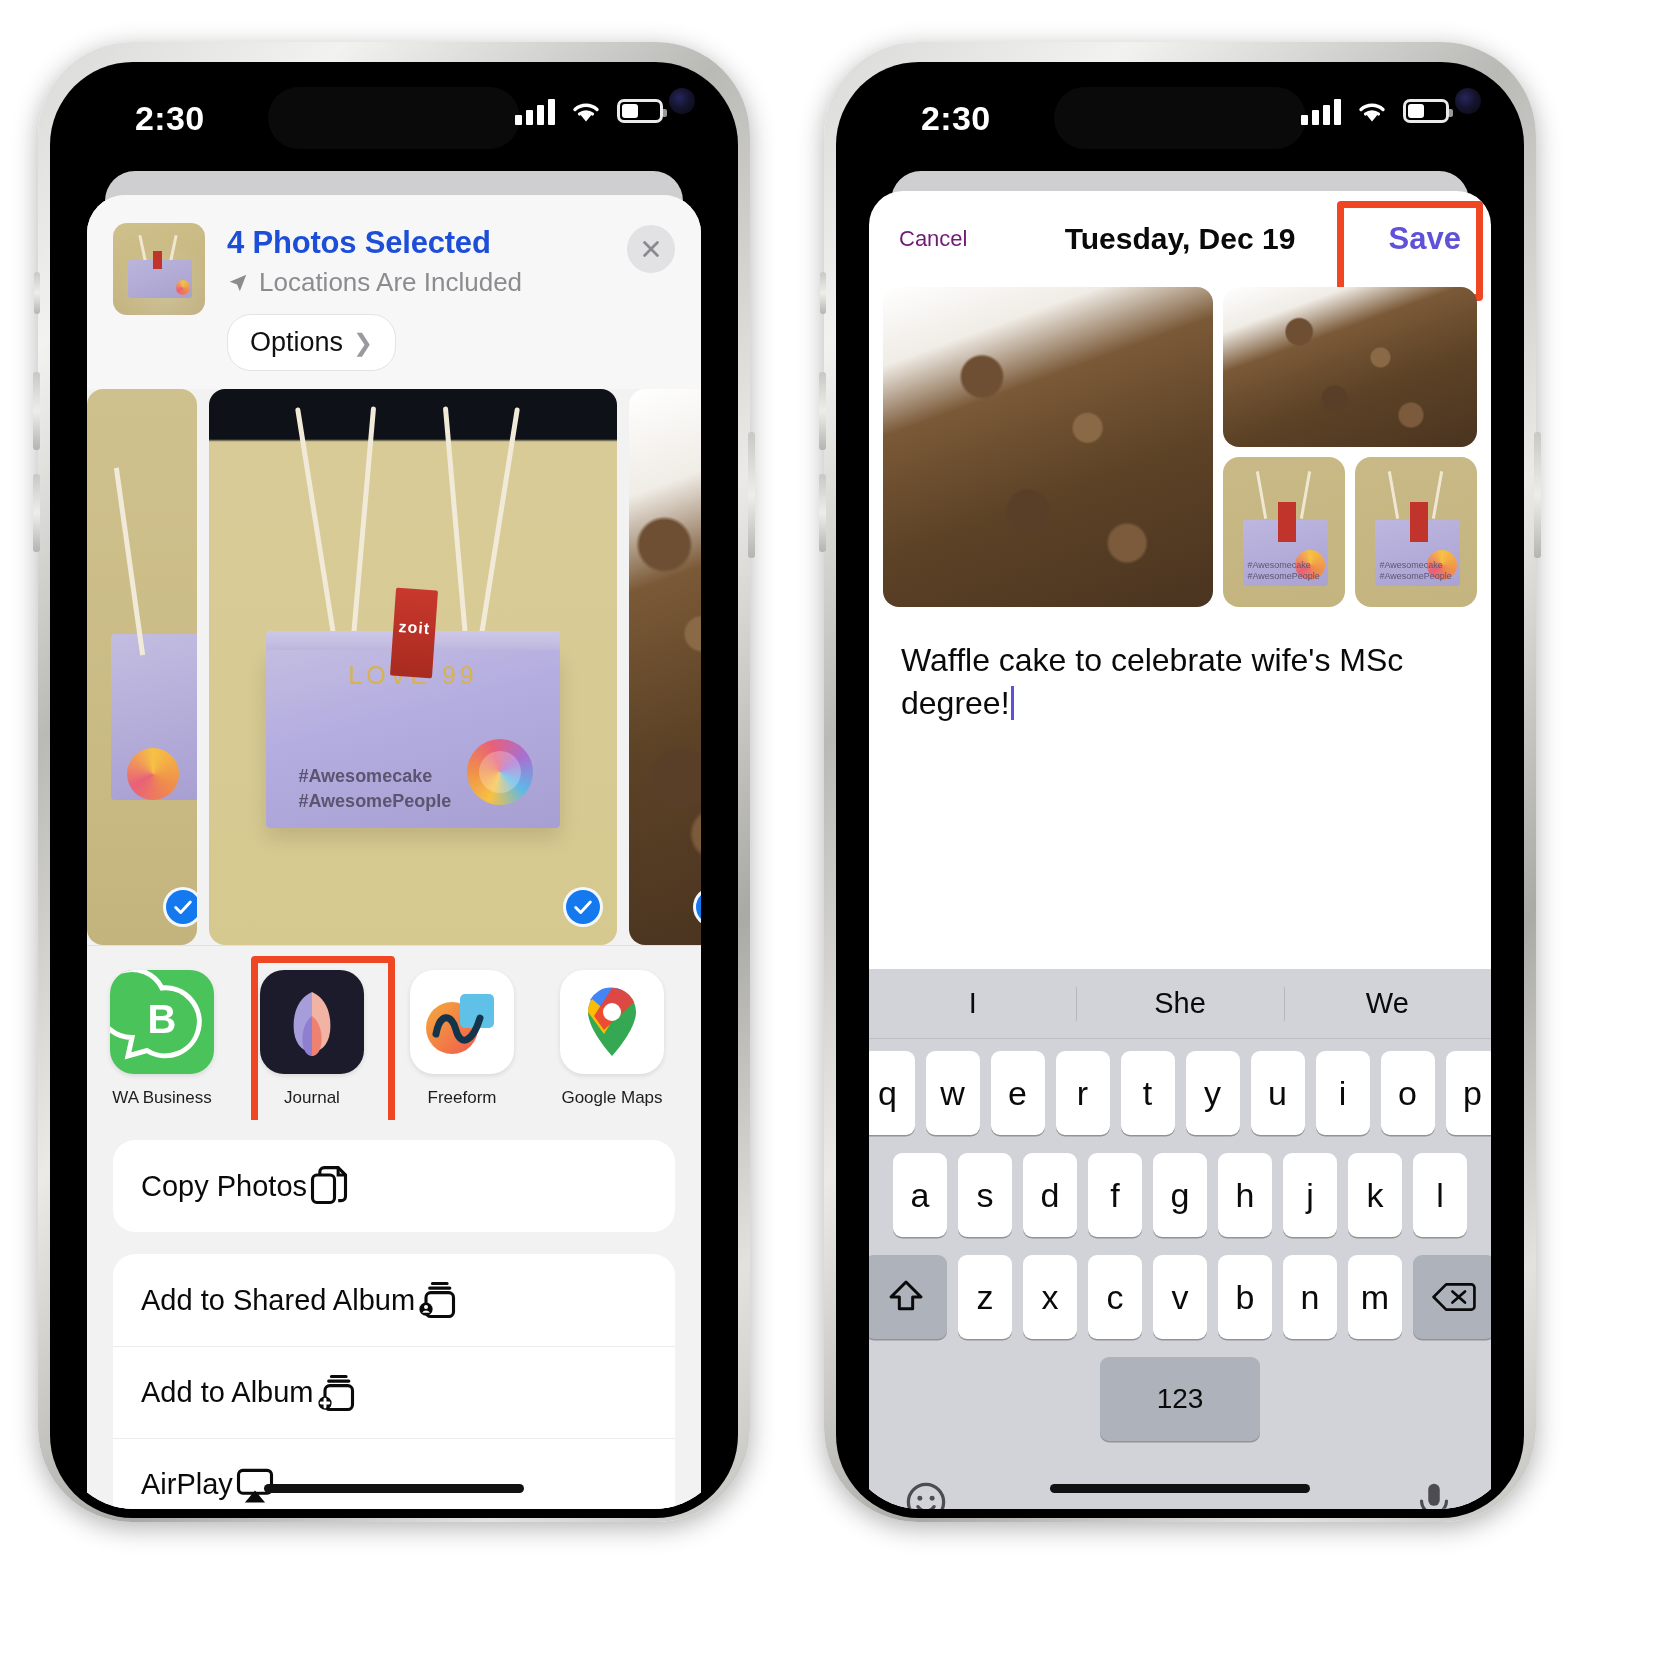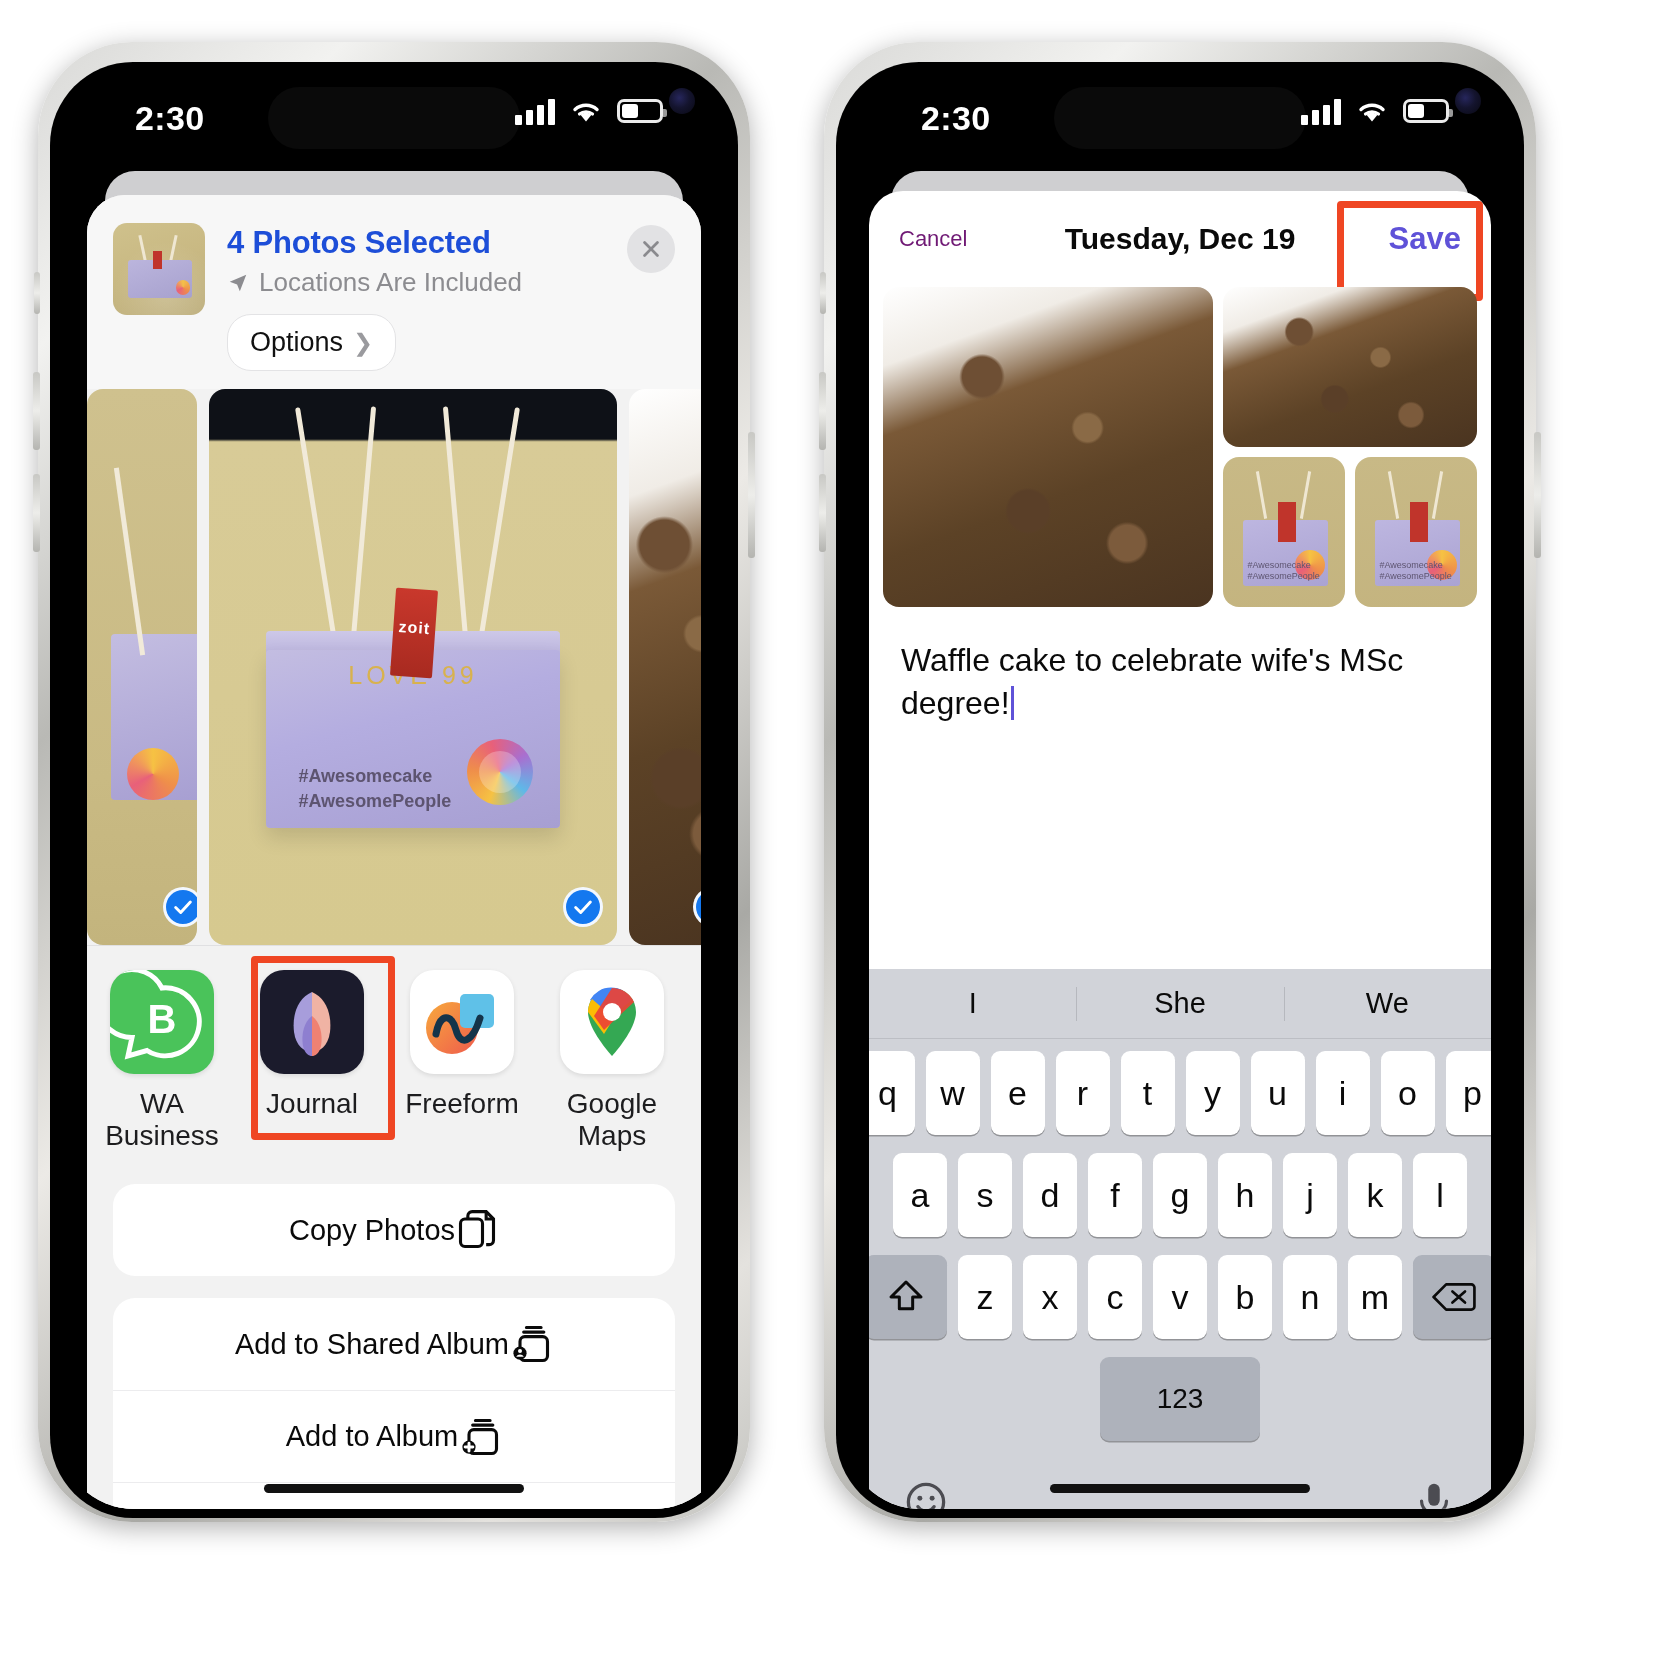--- a/index.html
+++ b/index.html
@@ -218,39 +218,39 @@
   .apps-row {
     display:flex; gap:0; padding:24px 0 12px 0; background:#f2f2f2;
     position:relative; overflow:hidden;
   }
   .app { width:150px; flex:0 0 auto; text-align:center; position:relative; }
   .app-icon {
     width:104px; height:104px; margin:0 auto; border-radius:24px;
     position:relative; overflow:hidden;
     box-shadow:0 2px 5px rgba(0,0,0,.10);
   }
-  .app-label { margin-top:14px; font-size:28px; color:#1d1d1f; }
+  .app-label { margin-top:14px; font-size:17px; color:#1d1d1f; }
   .hl-box {
     position:absolute; border:7px solid #ef4623; border-radius:4px;
     pointer-events:none;
   }
   .hl-journal { left:14px; top:-14px; width:144px; height:184px; }
 
   .ic-wab { background:#4ac35a; }
   .ic-wab svg { position:absolute; inset:0; }
   .ic-journal { background:#1b1b2c; }
   .ic-freeform { background:#fff; }
   .ic-gmaps { background:#fff; }
 
   
   .act-wrap { padding:20px 26px 0 26px; background:#f2f2f2; }
   .act-card { background:#fff; border-radius:22px; overflow:hidden; }
   .act-card + .act-card { margin-top:22px; }
   .act-row {
-    display:flex; align-items:center; justify-content:center;
+    display:flex; align-items:center; justify-content:flex-start;
     padding:0 28px; height:92px; cursor:pointer;
   }
   .act-row + .act-row { border-top:1px solid #ececee; }
   .act-label { font-size:29px; color:#0a0a0a; }
   .act-ic { width:44px; height:44px; color:#0a0a0a; flex:0 0 auto; }
 
   .home-ind {
     position:absolute; bottom:16px; left:50%; transform:translateX(-50%);
     width:260px; height:9px; background:#111; border-radius:6px;
   }

